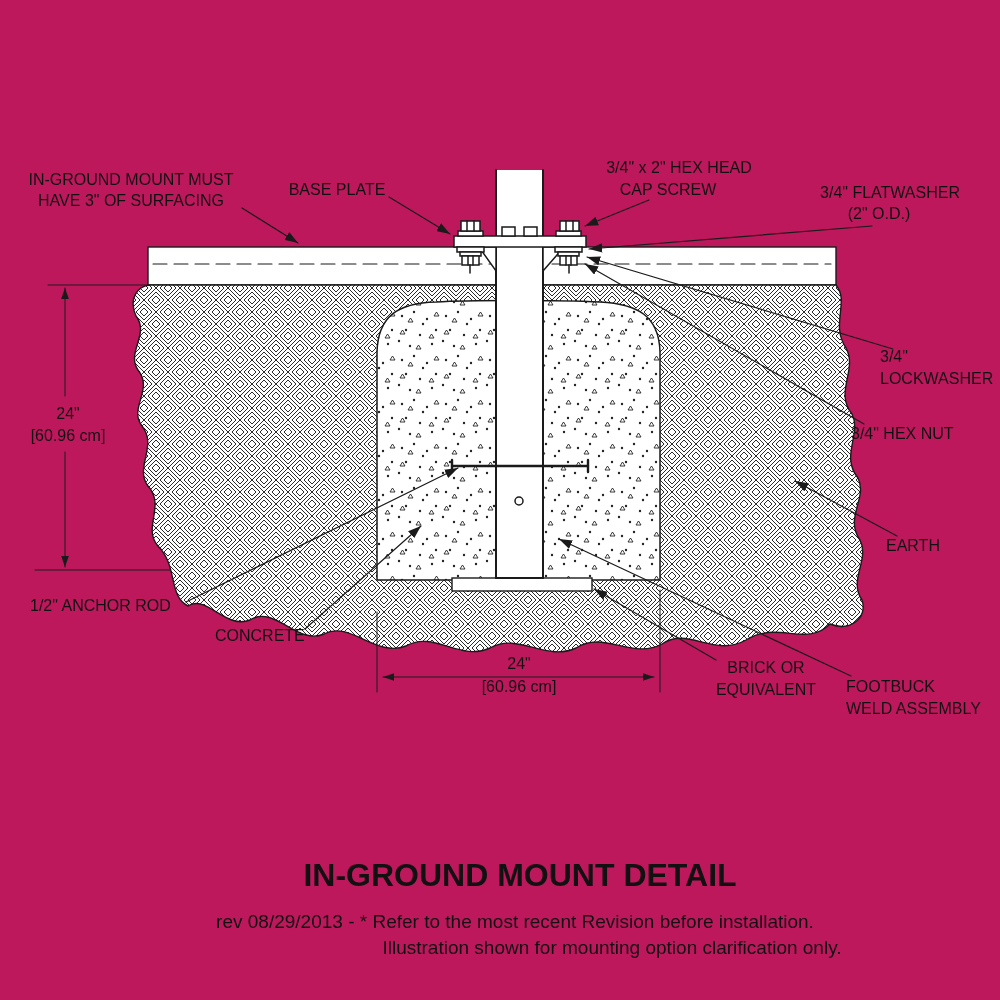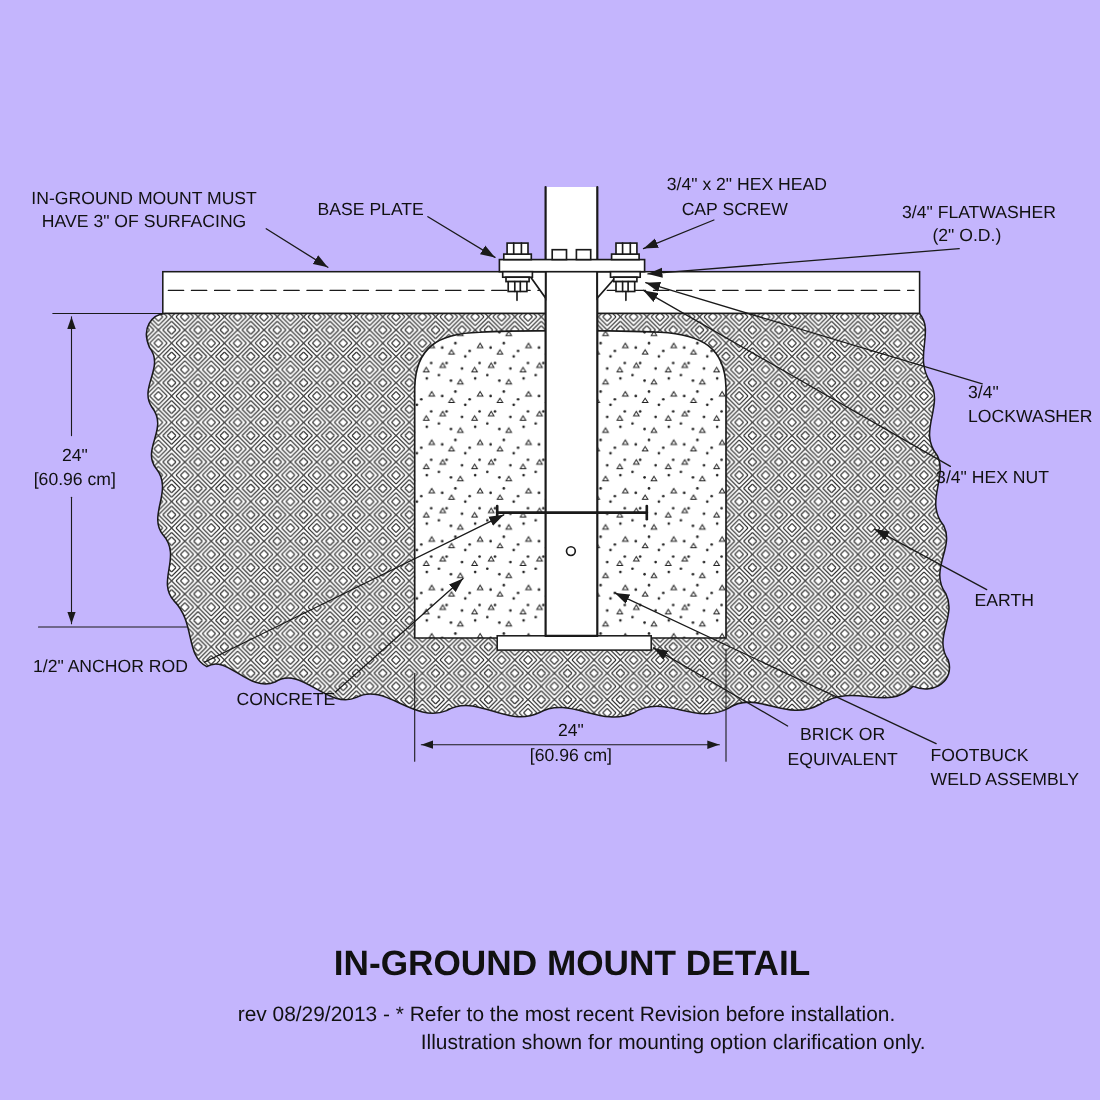--- a/index.html
+++ b/index.html
@@ -1,16 +1,16 @@
 <!DOCTYPE html>
 <html><head>
 <meta charset="utf-8">
 <style>
   html,body{margin:0;padding:0;background:#ffffff}
-  .page{width:1000px;height:1000px;position:relative;background:#c4b5fd;overflow:hidden}
+  .page{width:1000px;height:1000px;position:relative;background:#be185d;overflow:hidden}
   svg text{font-family:"Liberation Sans","DejaVu Sans",sans-serif;fill:#111}
   svg .callout{font-size:16px}
   svg .dim{font-size:16px}
   svg .title{font-size:32px;font-weight:bold}
   svg .foot{font-size:19px}
 </style>
 </head>
 <body>
 
 <div class="page">

